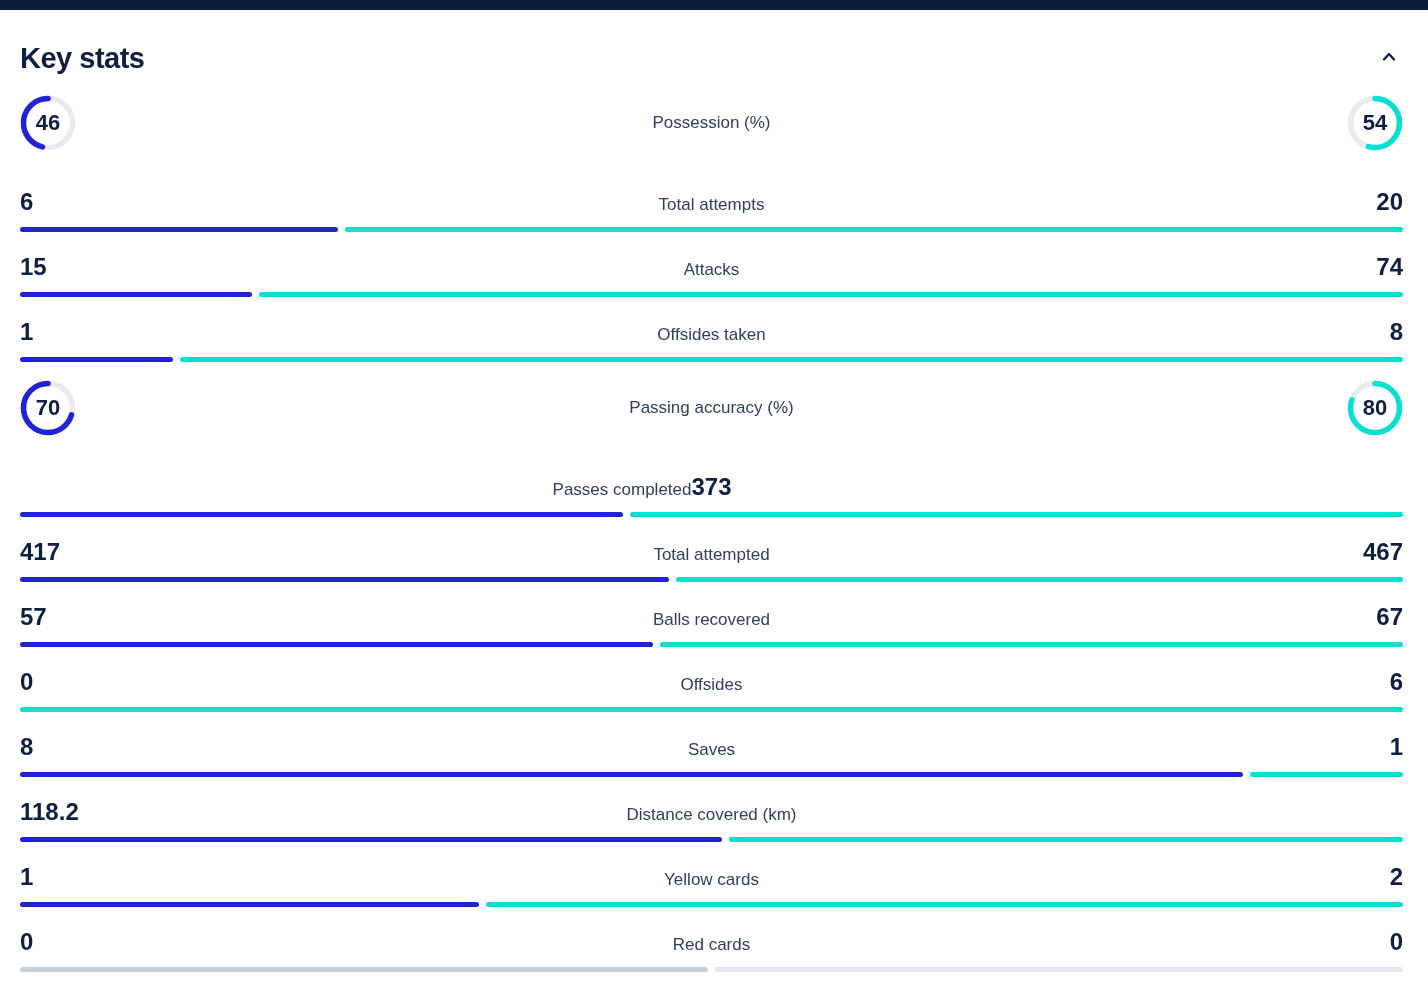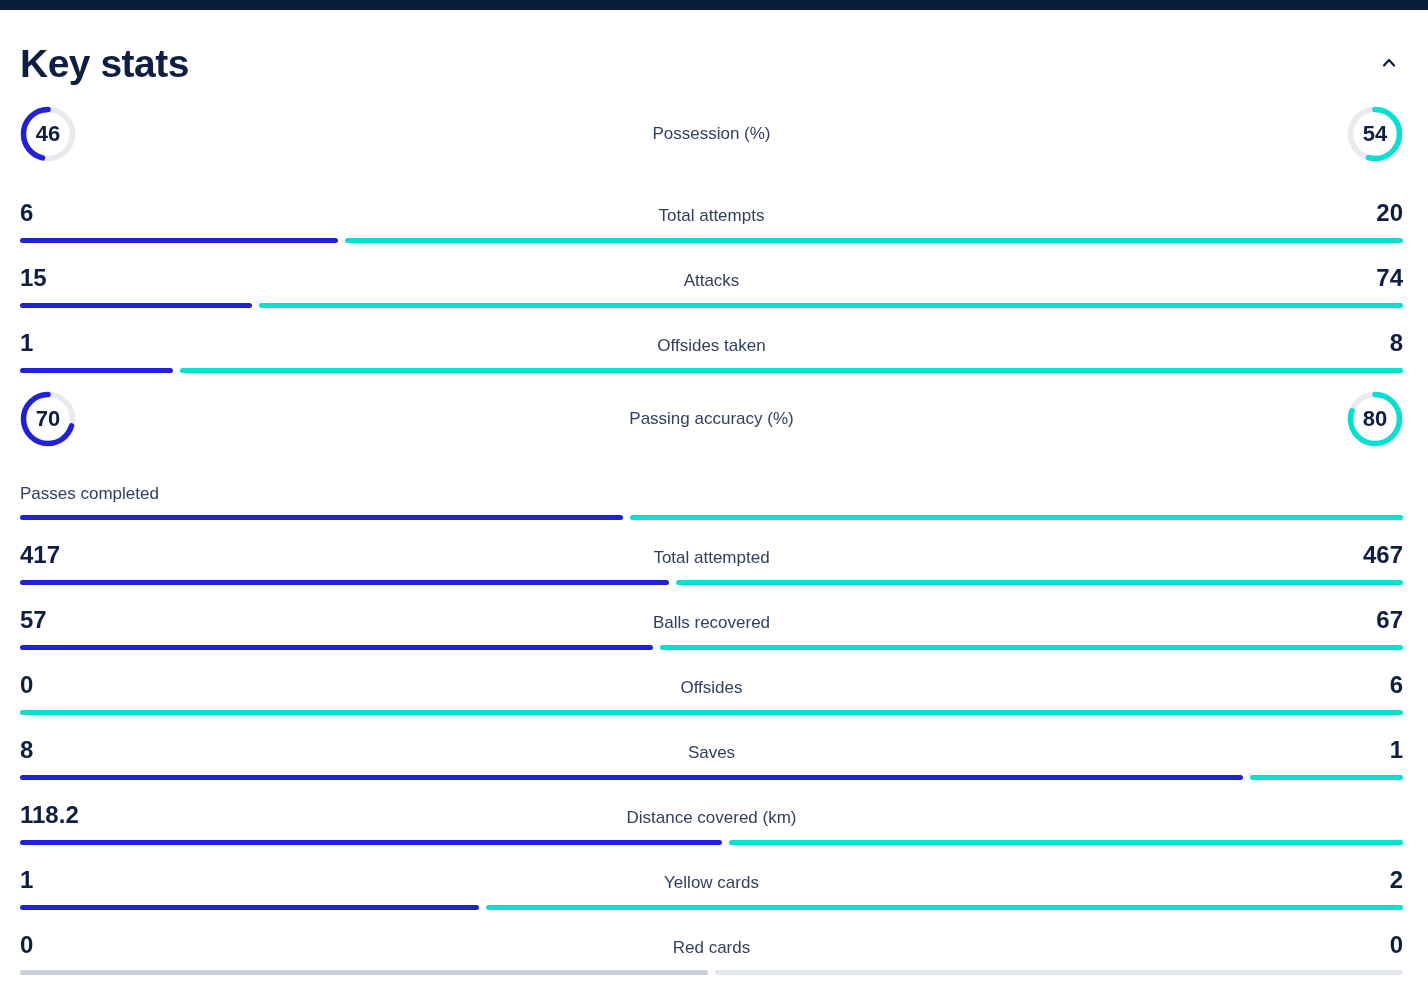--- a/index.html
+++ b/index.html
@@ -19,21 +19,21 @@
   .panel {
     padding: 14px 25px 24px 20px;
   }
   .panel-header {
     display: flex;
     align-items: center;
     justify-content: space-between;
     margin: 18px 0 2px 0;
   }
   .panel-title {
-    font-size: 39px;
+    font-size: 29px;
     font-weight: 700;
     letter-spacing: -0.5px;
     color: var(--heading, #0f1f42);
     margin: 0;
   }
   .collapse-btn {
     background: none;
     border: none;
     padding: 4px;
     cursor: pointer;
@@ -79,21 +79,21 @@
     font-size: 24px;
     font-weight: 700;
     color: var(--heading, #0f1f42);
   }
   .home-val { text-align: left; }
   .away-val { text-align: right; }
   .label {
     font-size: 17px;
     font-weight: 400;
     color: var(--text, #31405f);
-    text-align: left;
+    text-align: right;
   }
   .bar {
     margin-top: 11px;
     height: 5px;
     display: flex;
     gap: 7px;
   }
   .seg {
     height: 5px;
     border-radius: 3px;
@@ -179,20 +179,21 @@
           <svg width="56" height="56" viewBox="0 0 56 56">
             <circle cx="28" cy="28" r="24.5" fill="none" stroke="#e8eaf0" stroke-width="5.5"></circle>
             <circle cx="28" cy="28" r="24.5" fill="none" stroke="#07e0d1" stroke-width="5.5" stroke-linecap="round" stroke-dasharray="123.15043202071989 153.93804002589985" transform="rotate(-90 28 28)"></circle>
           </svg>
           <span class="circle-val">80</span>
         </div>
       </div>
       <div class="row bar-row">
         <div class="vals">
           <span class="label">Passes completed</span>
+          <span class="val away-val">373</span>
         </div>
         <div class="bar">
           <span class="seg" style="background: rgb(33, 33, 214); flex-grow: 0.438253; flex-basis: 0px;"></span>
           <span class="seg" style="background: rgb(7, 224, 209); flex-grow: 0.561747; flex-basis: 0px;"></span>
         </div>
       </div>
       <div class="row bar-row">
         <div class="vals">
           <span class="val home-val">417</span>
           <span class="label">Total attempted</span>

